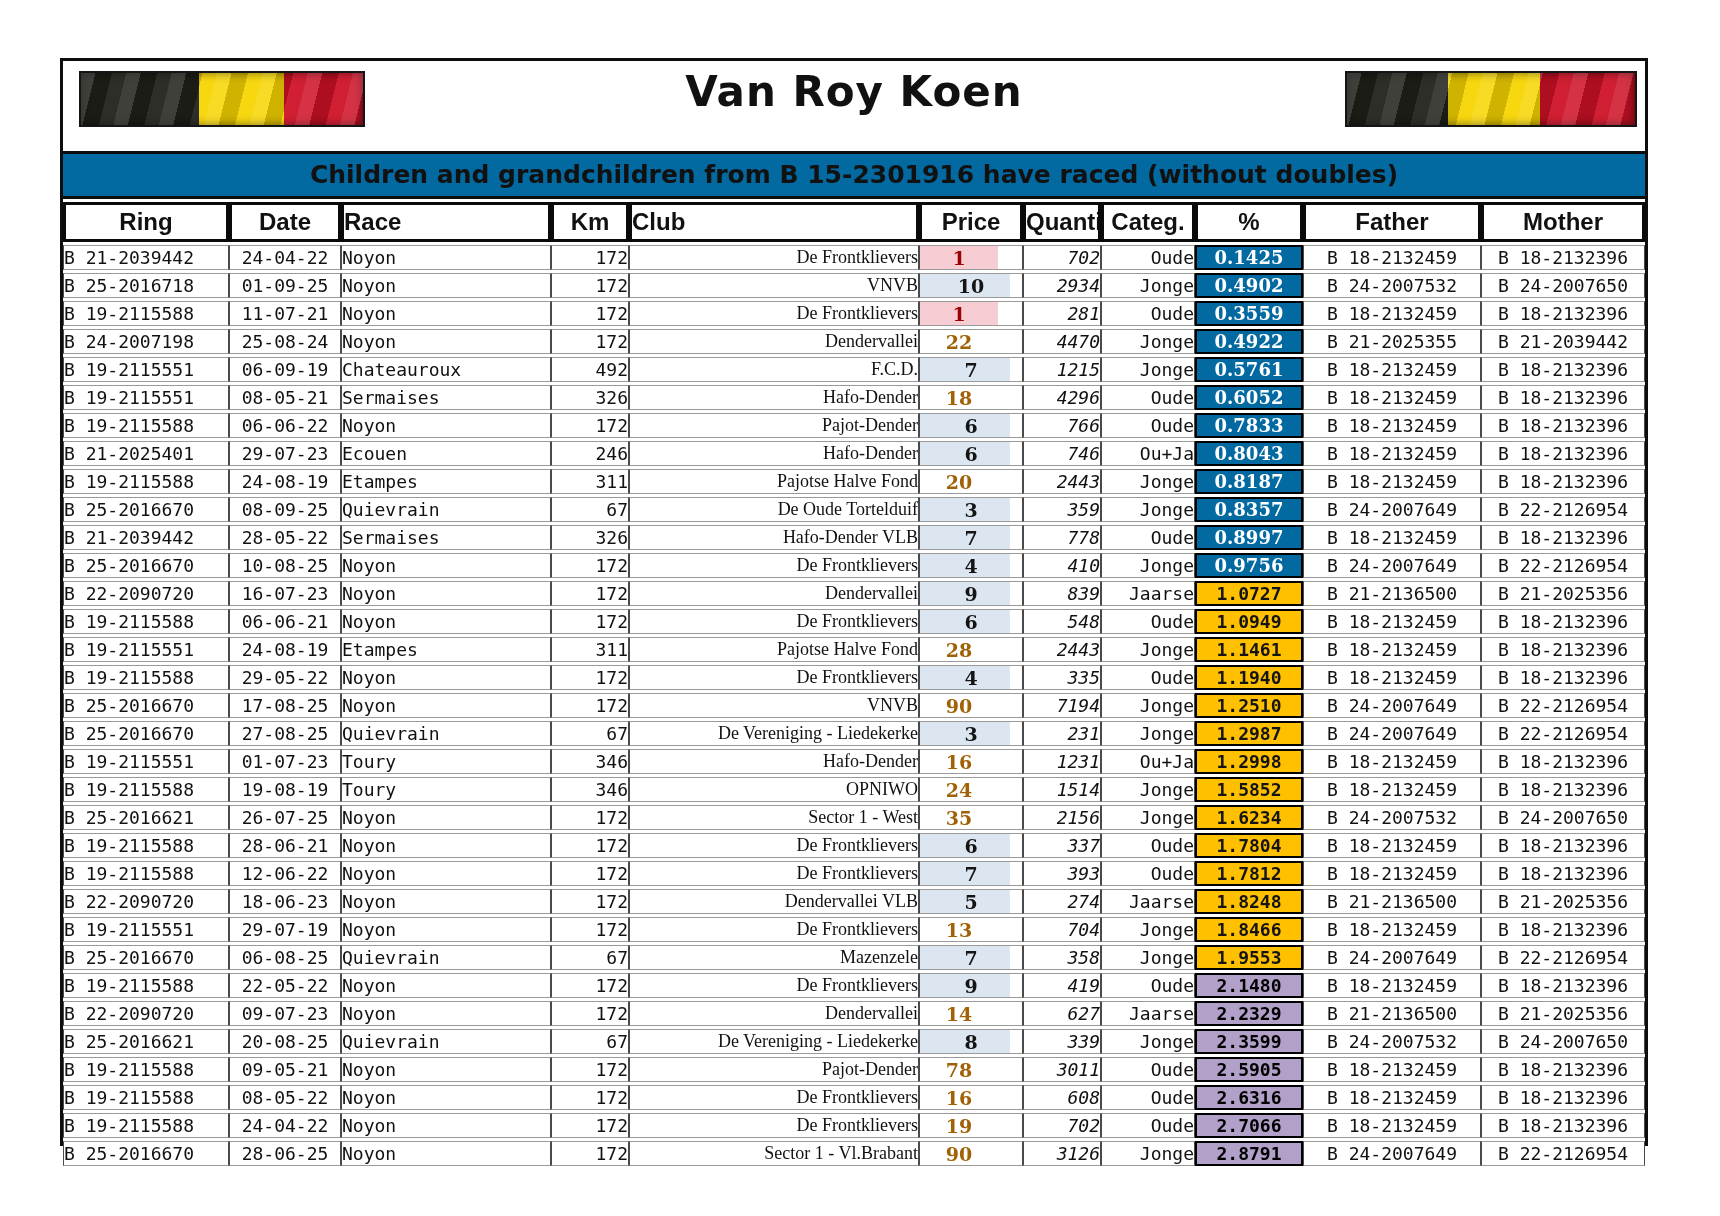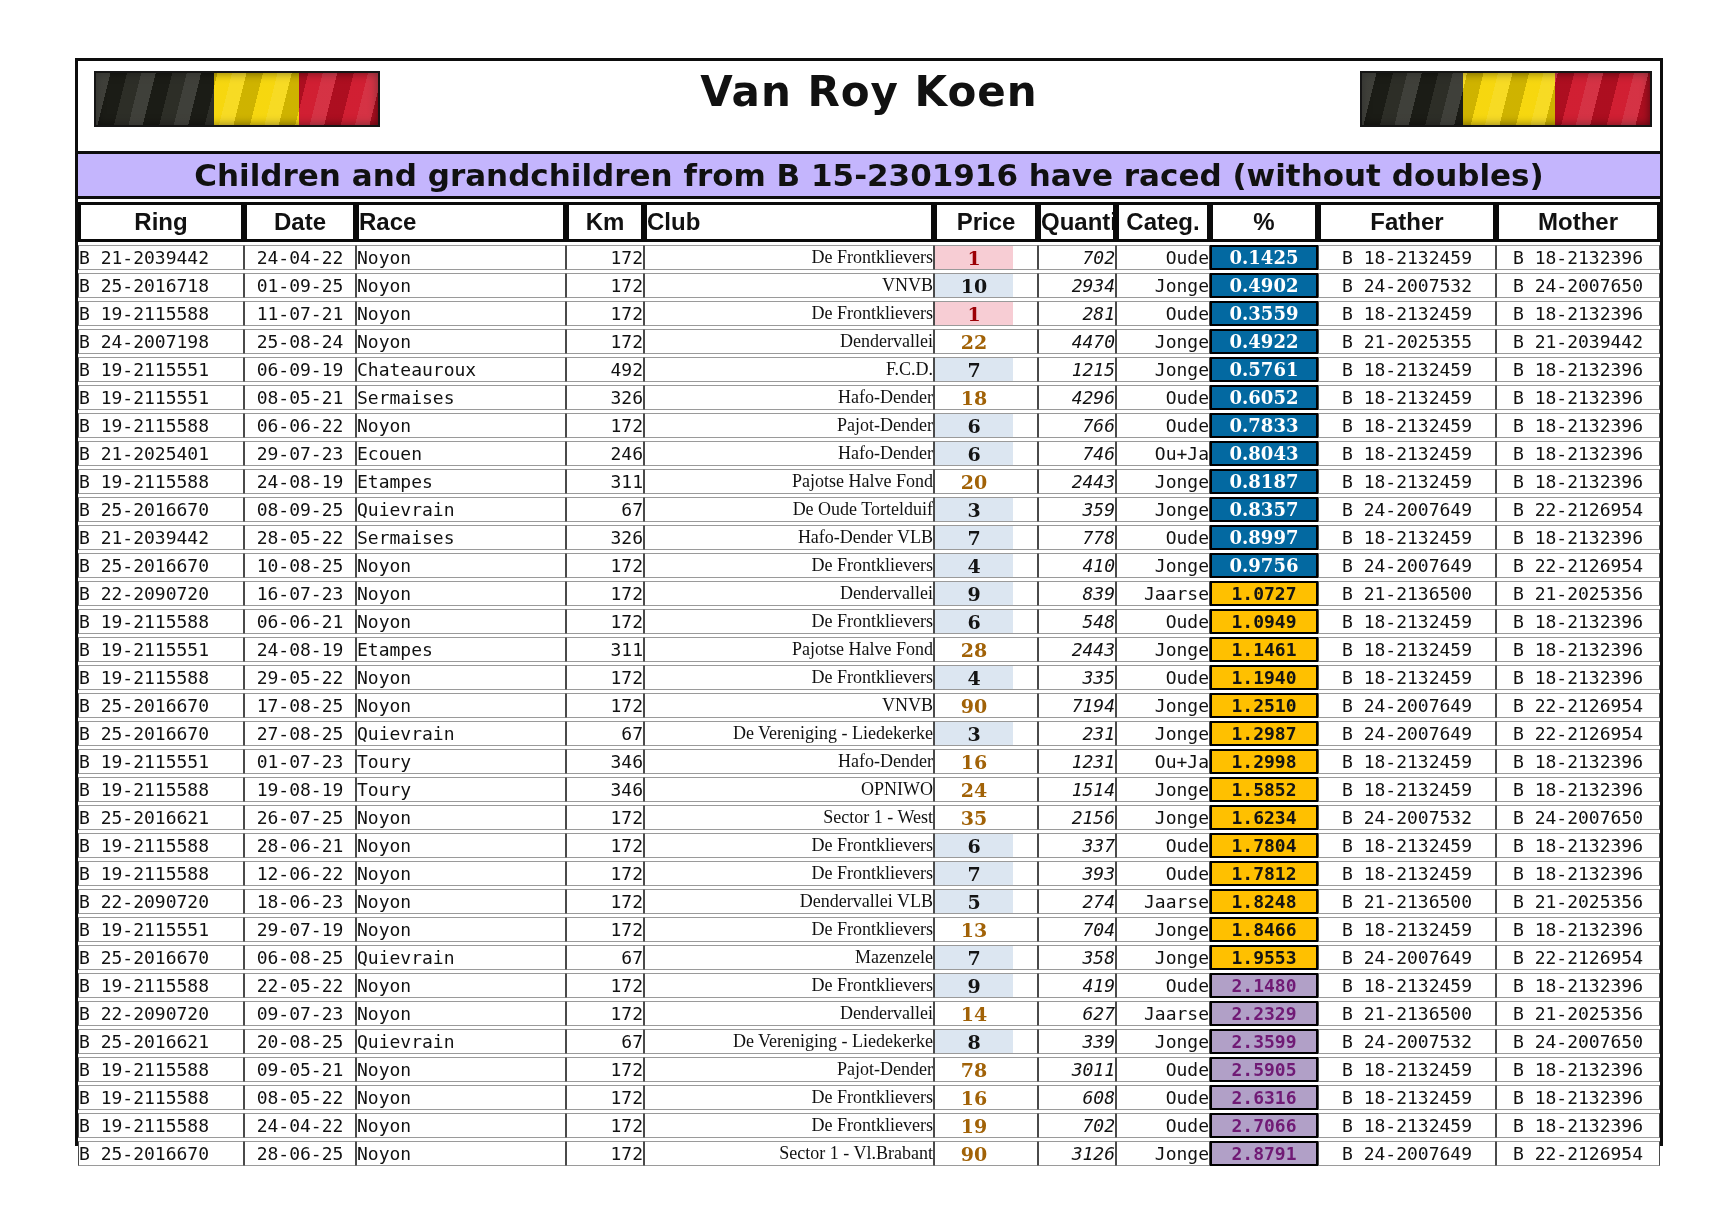--- a/index.html
+++ b/index.html
@@ -1,61 +1,61 @@
 <!DOCTYPE html>
 <html><head>
 <meta charset="utf-8">
 <style>
   html,body{margin:0;padding:0;background:#fff;}
   .page{position:relative;width:1720px;height:1216px;background:#ffffff;overflow:hidden;
         font-family:"DejaVu Sans",sans-serif;color:#111;}
-  .doc-frame{position:absolute;left:75px;top:58px;width:1582px;height:1082px;
+  .doc-frame{position:absolute;left:60px;top:58px;width:1582px;height:1082px;
              border:3px solid #0d0d0d;background:#ffffff;}
   
   .title-section{position:relative;height:90px;}
   .flag{position:absolute;top:10px;height:52px;border:2px solid #151515;
         box-shadow:inset 0 0 10px rgba(0,0,0,.55);}
   .flag::after{content:"";position:absolute;inset:0;
         background:repeating-linear-gradient(104deg,rgba(255,255,255,.14) 0 14px,rgba(0,0,0,.16) 14px 30px,rgba(255,255,255,.06) 30px 44px);}
   .flag-left{left:16px;width:282px;
         background:linear-gradient(90deg,#20211a 0 42%,#f6d500 42% 72%,#ce1126 72% 100%);}
   .flag-right{right:8px;width:288px;
         background:linear-gradient(90deg,#20211a 0 35%,#f6d500 35% 67%,#ce1126 67% 100%);}
   .doc-title{padding-top:6px;text-align:center;font-size:42px;font-weight:bold;letter-spacing:1px;}
   .doc-subtitle{margin-top:2px;text-align:center;font-size:21px;font-weight:bold;}
   
-  .banner{height:42px;line-height:42px;text-align:center;background:#c4b5fd;
+  .banner{height:42px;line-height:42px;text-align:center;background:#0369a1;
           border-top:3px solid #0d0d0d;border-bottom:3px solid #0d0d0d;
-          font-size:31px;font-weight:bold;}
+          font-size:25px;font-weight:bold;}
   
   table.results{width:1582px;table-layout:fixed;border-collapse:separate;border-spacing:0 3px;
           font-family:"DejaVu Sans Mono","Liberation Mono",monospace;font-size:18px;}
   table.results th,table.results td{box-sizing:border-box;overflow:hidden;white-space:nowrap;padding:0;}
   th{background:#fff;border:3px solid #0a0a0a;height:40px;vertical-align:middle;
      font-family:"Liberation Sans",sans-serif;font-size:24px;font-weight:bold;text-align:center;}
   th.th-left{text-align:left;padding-left:6px;}
   td{height:24px;background:#fff;vertical-align:middle;
      border:1px solid #4a4a4a;border-top-color:#9a9a9a;border-bottom-color:#9a9a9a;}
   .c-ring{text-align:left;padding-left:16px;}
   .c-date{text-align:center;}
   .c-race{text-align:left;padding-left:6px;}
   .c-km{text-align:right;padding-right:10px;}
   .c-club{text-align:right;padding-left:6px;font-family:Liberation Serif, serif;}
   .c-price{padding:0;}
   .price-box{height:100%;width:calc(100% - 24px);display:flex;align-items:center;justify-content:center;
              font-family:"DejaVu Serif","Liberation Serif",serif;font-weight:bold;font-size:19px;}
   .p-first{background:#f7cdd4;color:#9c0006;}
-  .p-low{background:#dce6f1;color:#141414;}
+  .p-low{background:#dce6f1;color:#141414;padding-left:12px;}
   .p-none{background:transparent;color:#a16207;}
   .c-qty{text-align:right;padding-right:16px;font-style:italic;}
   .c-categ{text-align:right;padding-right:10px;}
   .c-pct{border:2px solid #000;text-align:center;font-weight:bold;font-size:18px;}
   .pct-red{background:#0369a1;color:#ffffff;font-family:"DejaVu Serif","Liberation Serif",serif;}
   .pct-orange{background:#ffc000;color:#141414;}
-  .pct-purple{background:#b1a0c7;color:#701a75;}
+  .pct-purple{background:#b1a0c7;color:#000000;}
   .c-father,.c-mother{text-align:center;}
 </style>
 </head>
 <body>
 
 <div class="page">
   <div class="doc-frame">
 
     <div class="title-section">
       <div class="flag flag-left"></div>

